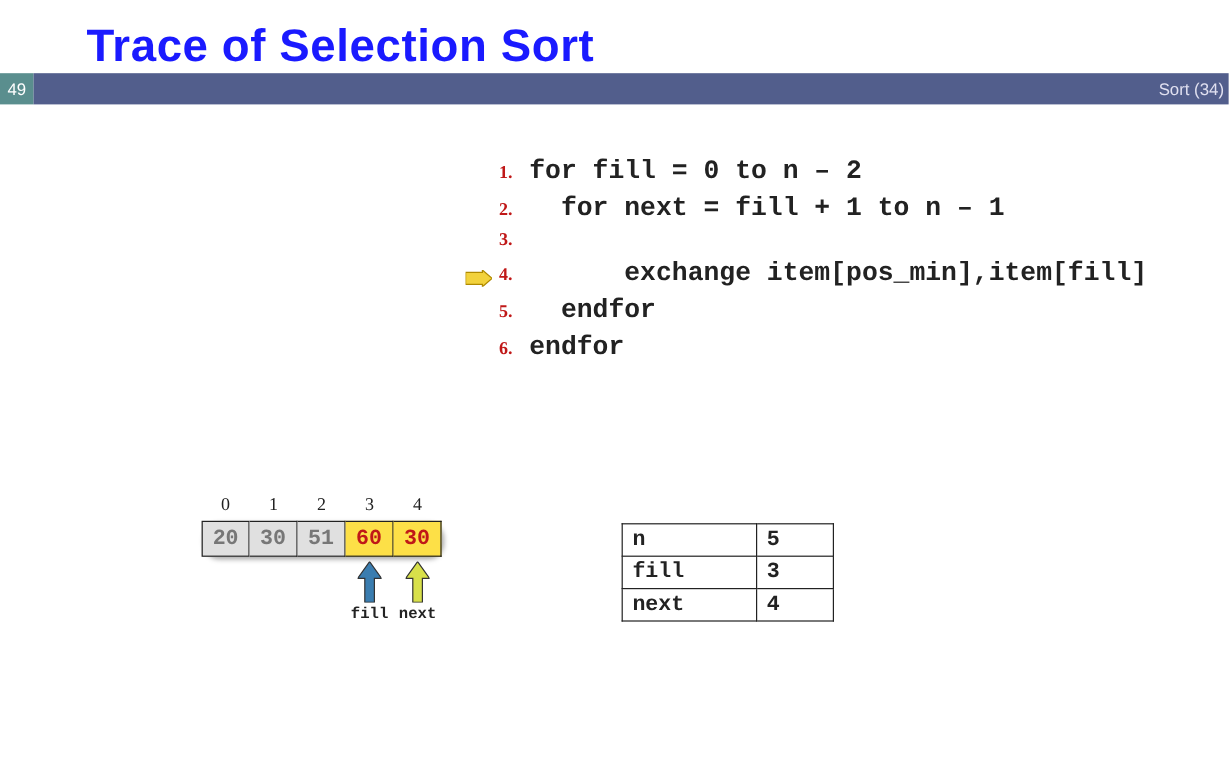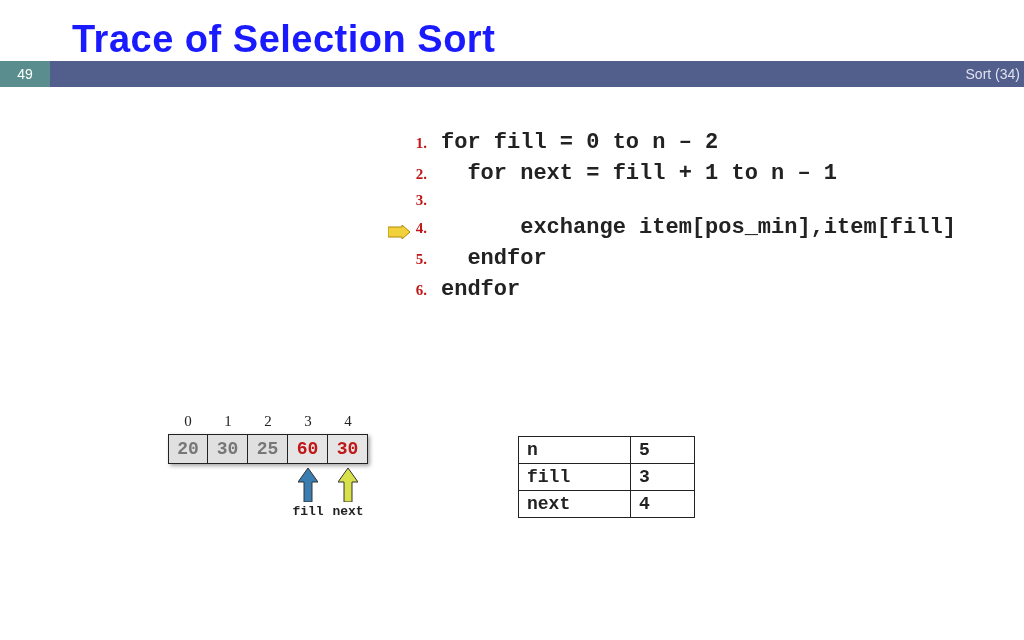--- a/index.html
+++ b/index.html
@@ -18,21 +18,21 @@
     padding: 18px 0 0 72px;
     letter-spacing: 0.5px;
   }
   .header-bar {
     width: 100%;
     height: 26px;
     display: flex;
     align-items: stretch;
   }
   .slide-num-box {
-    width: 50px;
+    width: 28px;
     background: #5a8e8e;
     color: #ffffff;
     font-size: 14px;
     display: flex;
     align-items: center;
     justify-content: center;
   }
   .bar-fill {
     flex: 1;
     background: #525e8c;
@@ -89,36 +89,37 @@
     width: 40px;
     text-align: center;
     font-size: 15px;
     font-family: Georgia, serif;
     color: #222;
   }
   .cells {
     display: flex;
     margin-top: 4px;
     box-shadow: 2px 2px 4px rgba(0,0,0,0.35);
+    border-radius: 13px;
   }
   .cell {
     width: 40px;
     height: 30px;
     border: 1px solid #222;
     background: #e0e0e0;
     display: flex;
     align-items: center;
     justify-content: center;
     font-family: "Consolas","Courier New", monospace;
     font-weight: bold;
     font-size: 18px;
     color: #777;
   }
   .cell + .cell { border-left: none; }
-  .cell.hl { color: #c01818; background: #e5e5e5; }
+  .cell.hl { color: #c01818; background: #fde047; }
   .arrows-row {
     display: flex;
     margin-top: 4px;
   }
   .arrow-slot {
     width: 40px;
     display: flex;
     justify-content: center;
   }
   .arrow-labels {
@@ -197,21 +198,21 @@
   <div class="indices" id="arr-indices">
       <span>0</span>
       <span>1</span>
       <span>2</span>
       <span>3</span>
       <span>4</span>
     </div>
   <div class="cells" id="arr-cells">
       <div class="cell">20</div>
       <div class="cell">30</div>
-      <div class="cell">25</div>
+      <div class="cell">51</div>
       <div class="cell hl">60</div>
       <div class="cell hl">30</div>
     </div>
   <div class="arrows-row" id="arr-arrows">
       <div class="arrow-slot"></div>
       <div class="arrow-slot"></div>
       <div class="arrow-slot"></div>
       <div class="arrow-slot">
         <svg width="20" height="34" viewBox="0 0 20 34">
           <polygon points="10,0 20,14 14,14 14,34 6,34 6,14 0,14" fill="#3a7db0" stroke="#333" stroke-width="1"></polygon>

